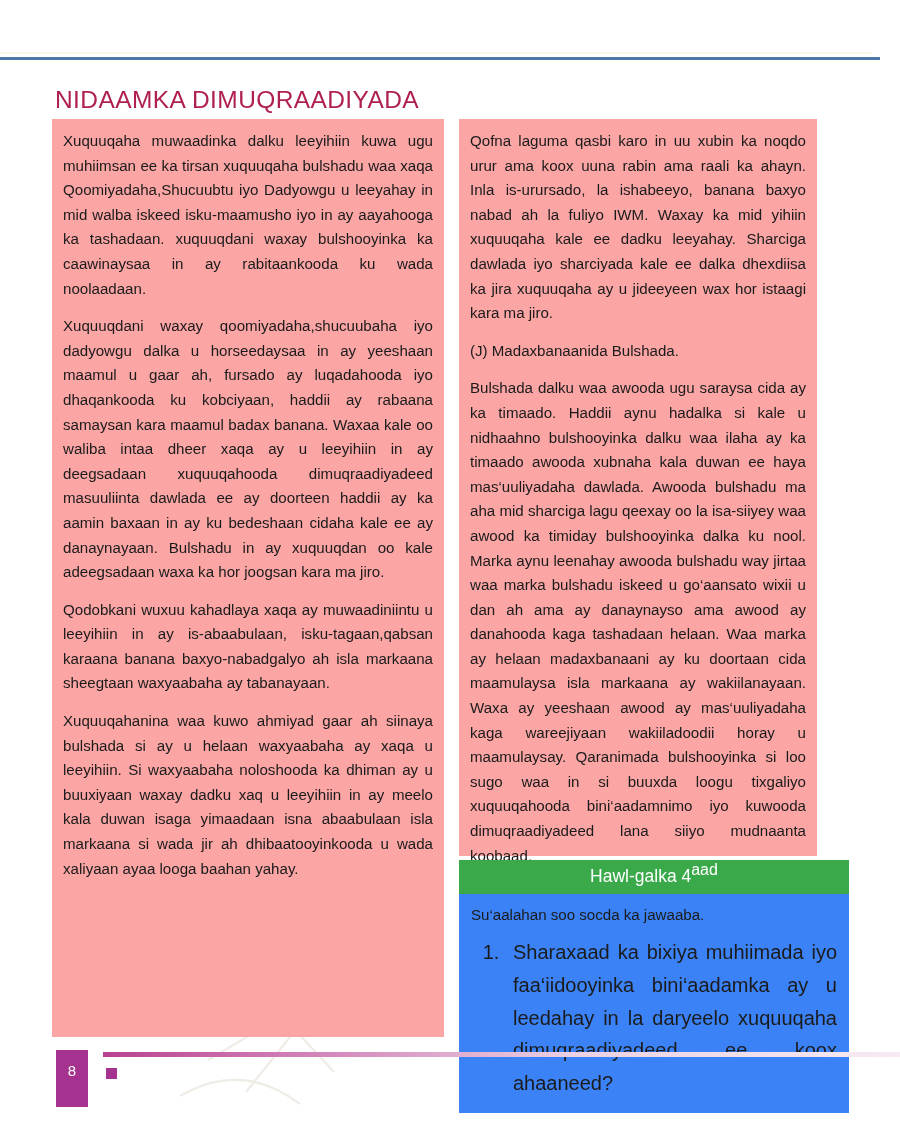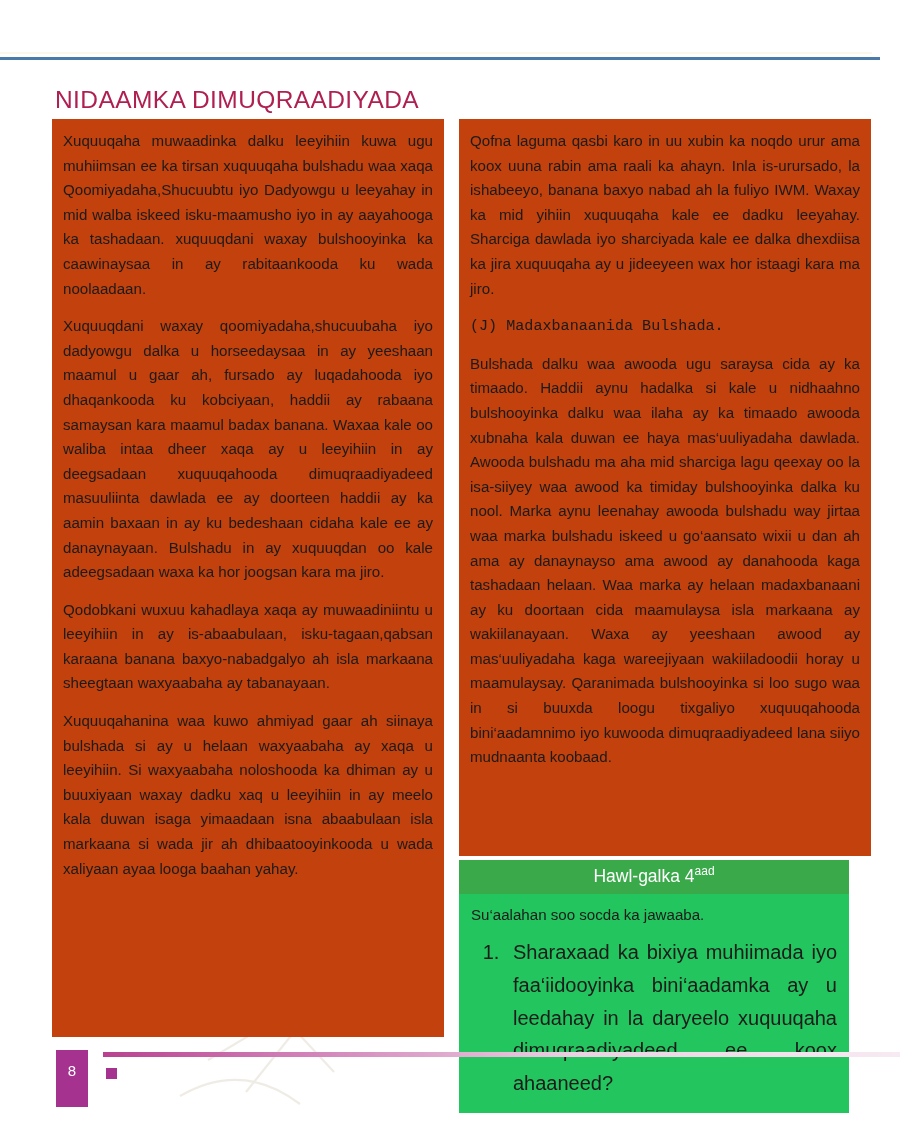--- a/index.html
+++ b/index.html
@@ -59,74 +59,74 @@
     top: 70px;
     font-size: 24.5px;
     letter-spacing: 0.4px;
     color: #b01f52;
     font-weight: 400;
   }
 
   
   .col {
     position: absolute;
-    background: #c2410c;
+    background: #fca5a5;
     box-sizing: border-box;
     padding: 10px 11px 12px 11px;
   }
   .col-left {
     left: 52px;
     top: 119px;
     width: 392px;
     height: 918px;
   }
   .col-right {
     left: 459px;
     top: 119px;
-    width: 412px;
+    width: 358px;
     height: 737px;
   }
 
   .col p {
     margin: 0 0 13px 0;
     font-size: 15.1px;
     line-height: 1.63;
     color: #1b1b1b;
     text-align: justify;
     text-justify: inter-word;
     hyphens: none;
   }
   .col p:last-child { margin-bottom: 0; }
-  .col p.nojust { text-align: left; font-family: Liberation Mono, monospace; }
+  .col p.nojust { text-align: left; }
 
   
   .activity {
     position: absolute;
     left: 459px;
     top: 860px;
     width: 390px;
   }
   .activity-header {
     background: #3aa94a;
     color: #ffffff;
     text-align: center;
     font-size: 17.5px;
     padding: 6px 0 8px 0;
     box-sizing: border-box;
     height: 34px;
     line-height: 21px;
   }
   .activity-header sup {
-    font-size: 12px;
+    font-size: 16px;
     vertical-align: super;
     line-height: 0;
     margin-top: 26px;
   }
   .activity-body {
-    background: #22c55e;
+    background: #3b82f6;
     padding: 9px 12px 14px 12px;
     box-sizing: border-box;
   }
   .activity-body .lead {
     margin: 0 0 10px 0;
     font-size: 15.1px;
     line-height: 1.55;
     color: #1b1b1b;
   }
   .activity-body ol {

